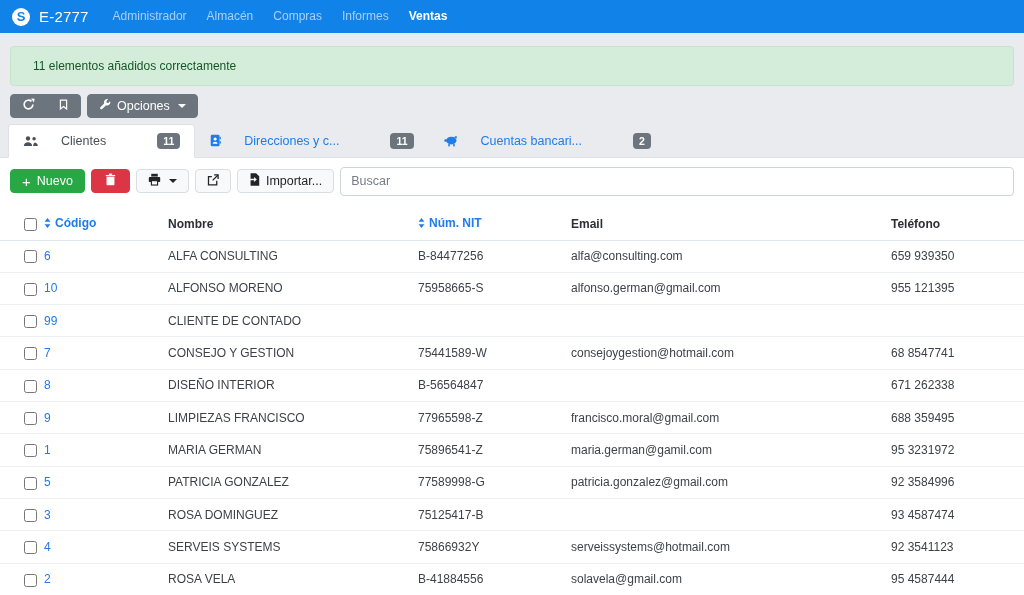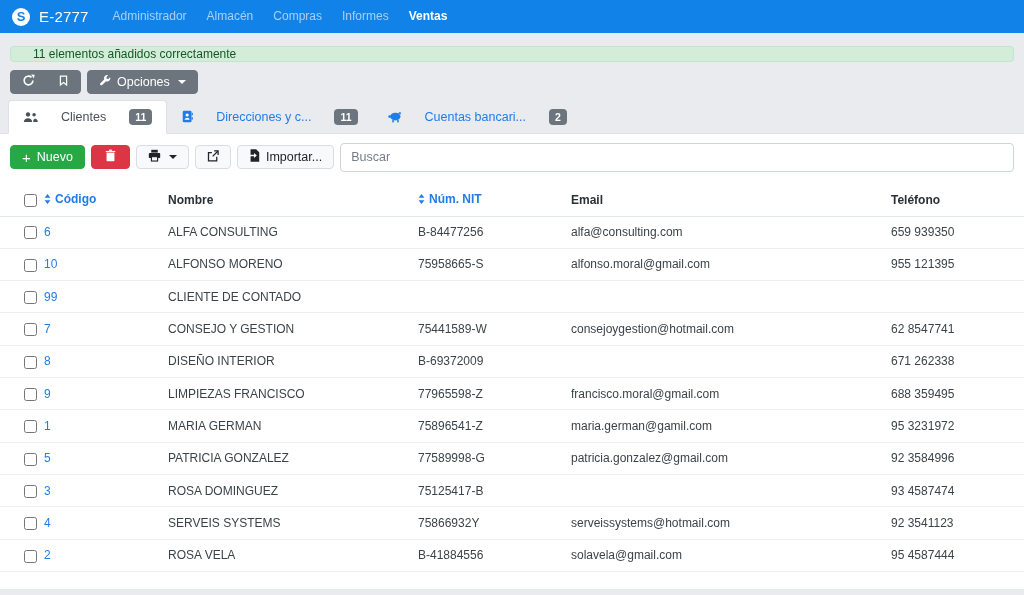--- a/index.html
+++ b/index.html
@@ -35,21 +35,21 @@
   .nav-item{
     color:rgba(255,255,255,.62);font-size:12px;padding:0 10px;line-height:33px;
     cursor:pointer;white-space:nowrap;
   }
   .nav-item.active{color:#fff;font-weight:bold;}
   
   .alert{
     margin:13px 10px 0 10px;
     background:var(--success-bg);border:1px solid var(--success-border);
     color:var(--success-text);
-    border-radius:4px;padding:0 22px;font-size:12px;
+    border-radius:4px;padding:12px 22px;font-size:12px;
   }
   
   .toolbar{margin:8px 10px 6px 10px;display:flex;align-items:center;}
   .btn{
     height:24px;display:inline-flex;align-items:center;gap:6px;
     border:1px solid transparent;border-radius:4px;
     font-size:12.5px;padding:0 11px;cursor:pointer;background:#fff;
     font-family:Liberation Sans, sans-serif;
   }
   .btn-dark{background:var(--btn-dark);border-color:var(--btn-dark);color:#fff;}
@@ -66,21 +66,21 @@
   .tab{
     display:flex;align-items:center;gap:23px;
     padding:8px 14px;font-size:12.5px;color:var(--link);
     border:1px solid transparent;border-radius:4px 4px 0 0;
     margin-bottom:-1px;cursor:pointer;white-space:nowrap;
   }
   .tab.active{background:#fff;color:#495057;border-color:var(--border) var(--border) #fff var(--border);}
   .tab .ticon{display:inline-flex;}
   .badge{
     background:var(--btn-dark);color:#fff;font-size:10.5px;font-weight:bold;
-    padding:2.5px 6px;border-radius:4px;line-height:1;
+    padding:2.5px 6px;border-radius:4px;line-height:1;margin-left:28px;
   }
   
   .content{background:#fff;height:455px;}
   .actions{display:flex;align-items:center;gap:6px;padding:9px 10px 8px 10px;}
   .btn-green{background:var(--btn-green);border-color:var(--btn-green);color:#fff;}
   .btn-red{background:var(--btn-red);border-color:var(--btn-red);color:#fff;padding:0 13px;}
   .btn-light{background:#f8f9fa;border-color:#d9dee3;color:#212529;}
   .search{
     flex:1;height:29px;border:1px solid #ced4da;border-radius:4px;
     padding:0 10px;font-size:12.5px;color:#495057;outline:none;
@@ -275,44 +275,44 @@
           <td>ALFA CONSULTING</td>
           <td>B-84477256</td>
           <td>alfa@consulting.com</td>
           <td>659 939350</td>
         </tr>
         <tr>
           <td class="c-check"><input type="checkbox" style=""></td>
           <td><a>10</a></td>
           <td>ALFONSO MORENO</td>
           <td>75958665-S</td>
-          <td>alfonso.moral@gmail.com</td>
+          <td>alfonso.german@gmail.com</td>
           <td>955 121395</td>
         </tr>
         <tr>
           <td class="c-check"><input type="checkbox" style=""></td>
           <td><a>99</a></td>
           <td>CLIENTE DE CONTADO</td>
           <td></td>
           <td></td>
           <td></td>
         </tr>
         <tr>
           <td class="c-check"><input type="checkbox" style=""></td>
           <td><a>7</a></td>
           <td>CONSEJO Y GESTION</td>
           <td>75441589-W</td>
           <td>consejoygestion@hotmail.com</td>
-          <td>62 8547741</td>
+          <td>68 8547741</td>
         </tr>
         <tr>
           <td class="c-check"><input type="checkbox" style=""></td>
           <td><a>8</a></td>
           <td>DISEÑO INTERIOR</td>
-          <td>B-69372009</td>
+          <td>B-56564847</td>
           <td></td>
           <td>671 262338</td>
         </tr>
         <tr>
           <td class="c-check"><input type="checkbox" style=""></td>
           <td><a>9</a></td>
           <td>LIMPIEZAS FRANCISCO</td>
           <td>77965598-Z</td>
           <td>francisco.moral@gmail.com</td>
           <td>688 359495</td>

